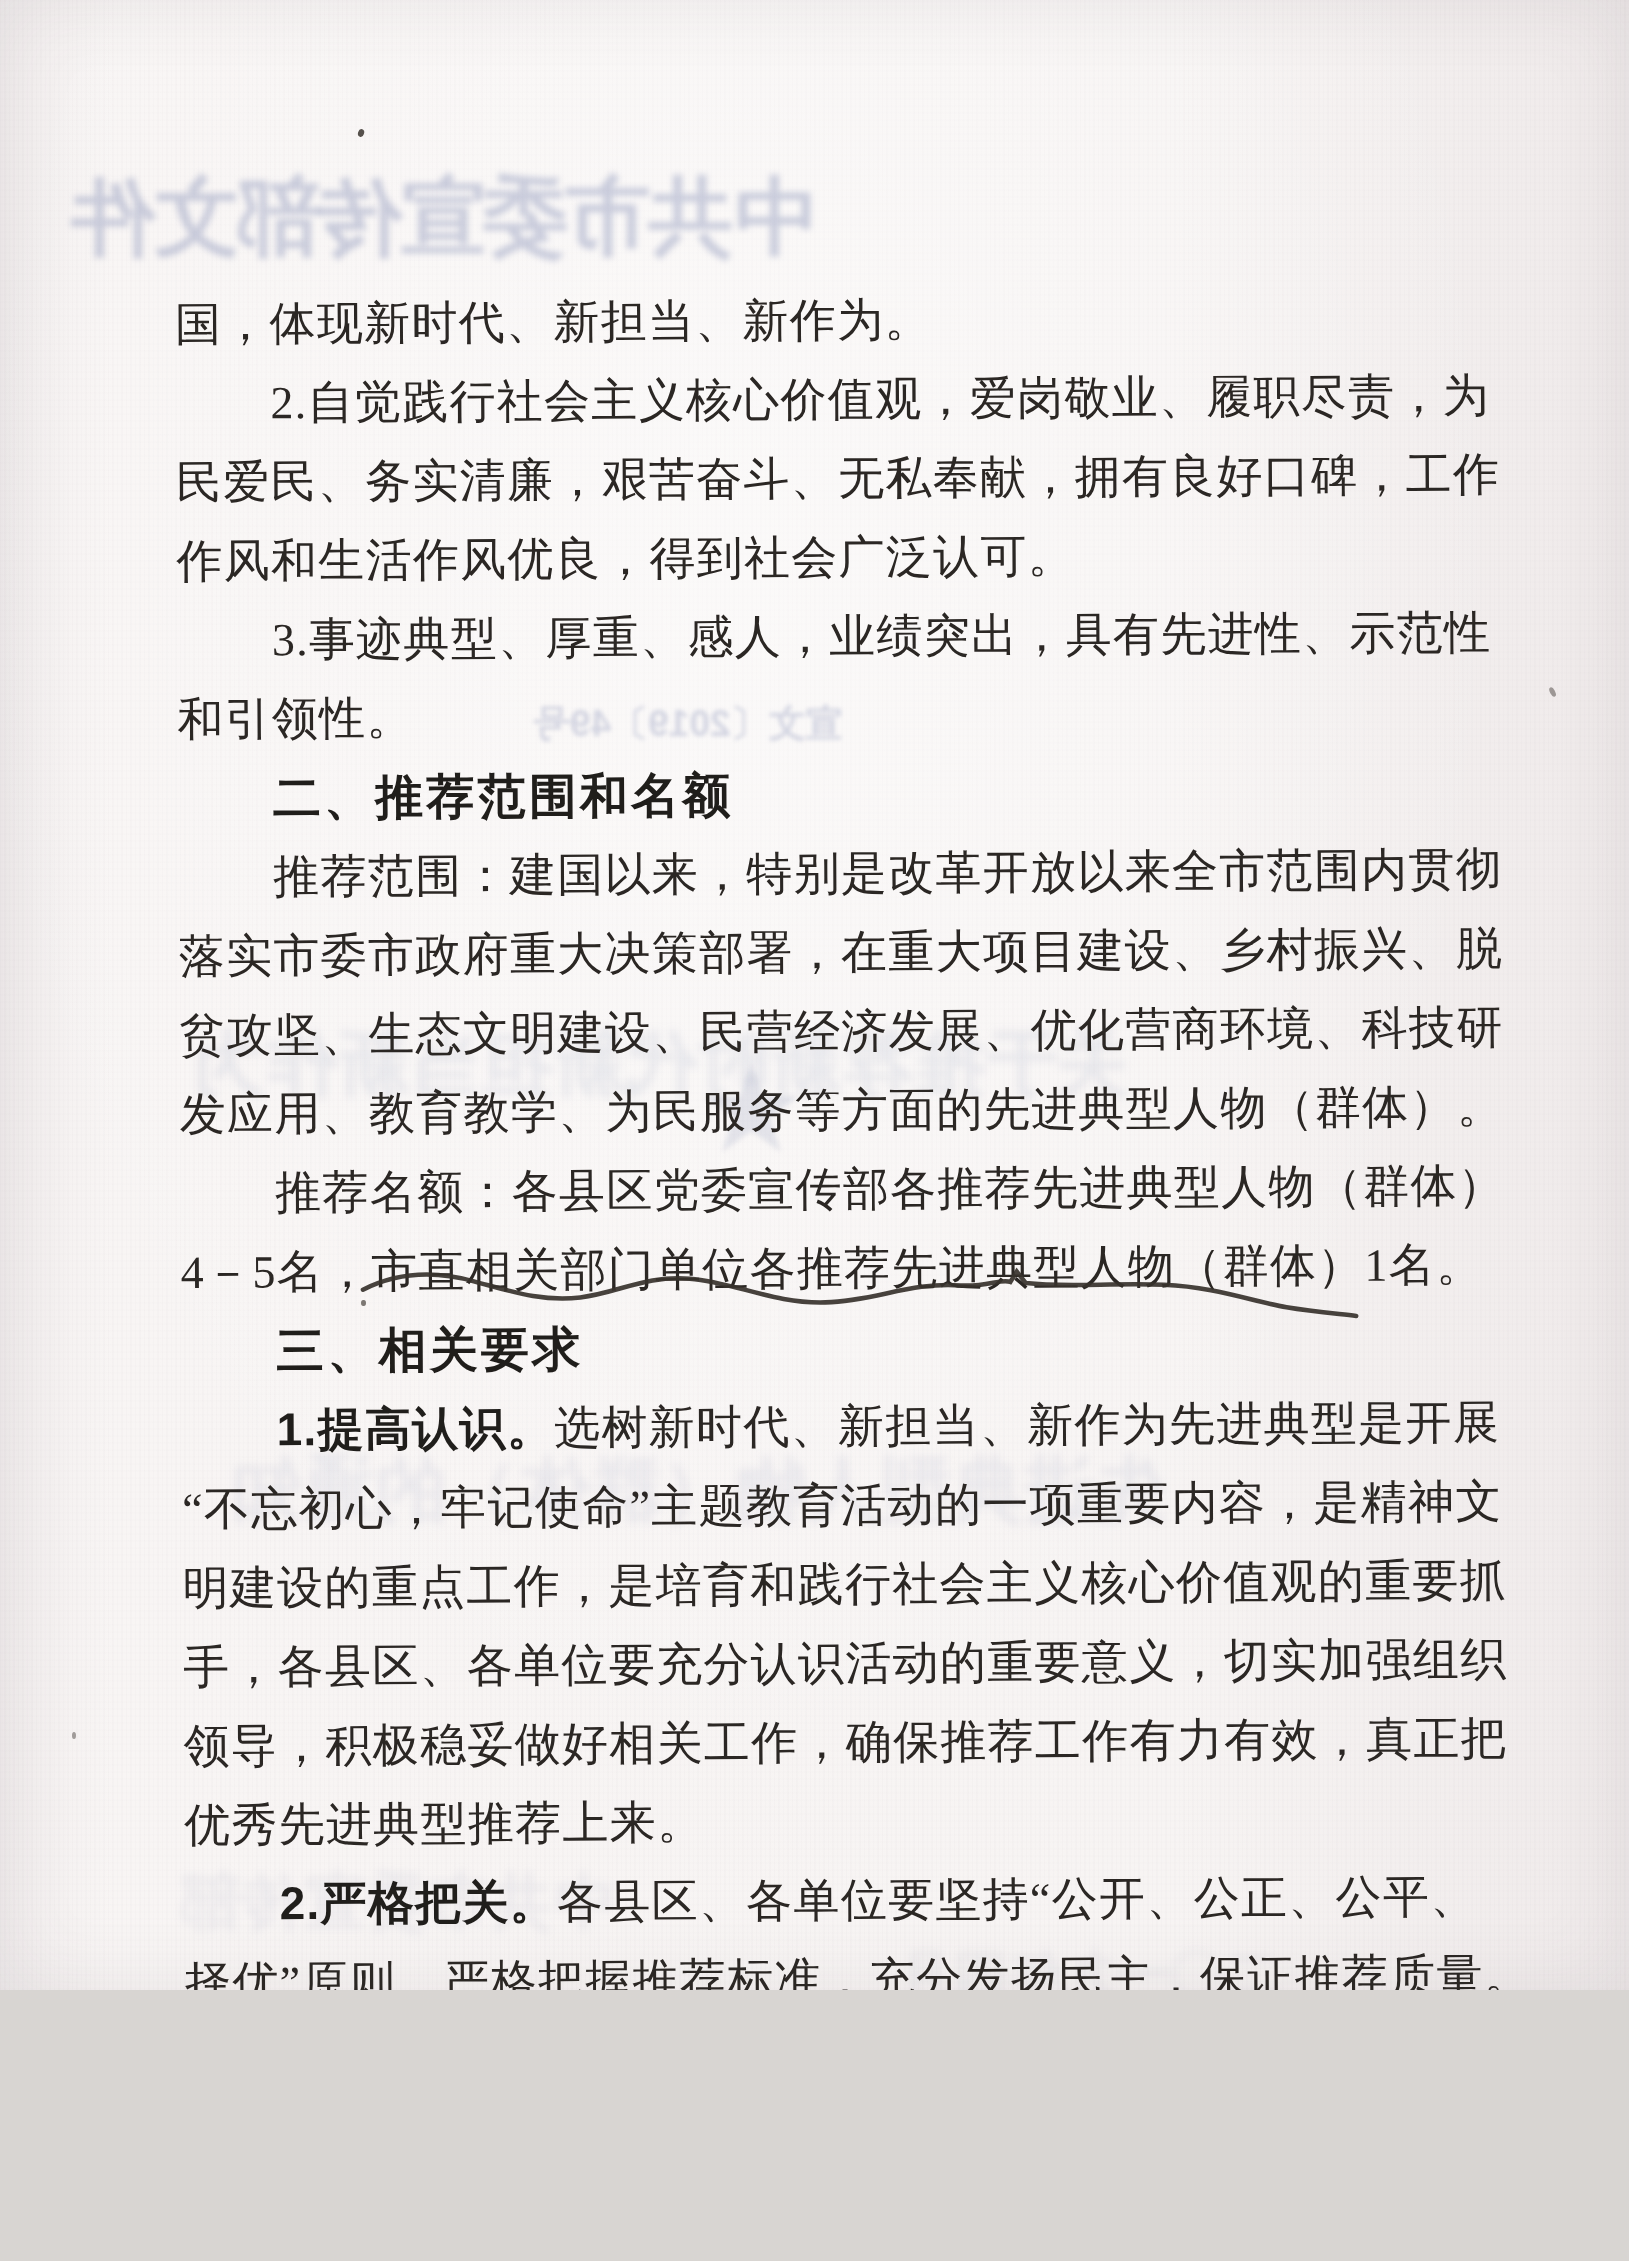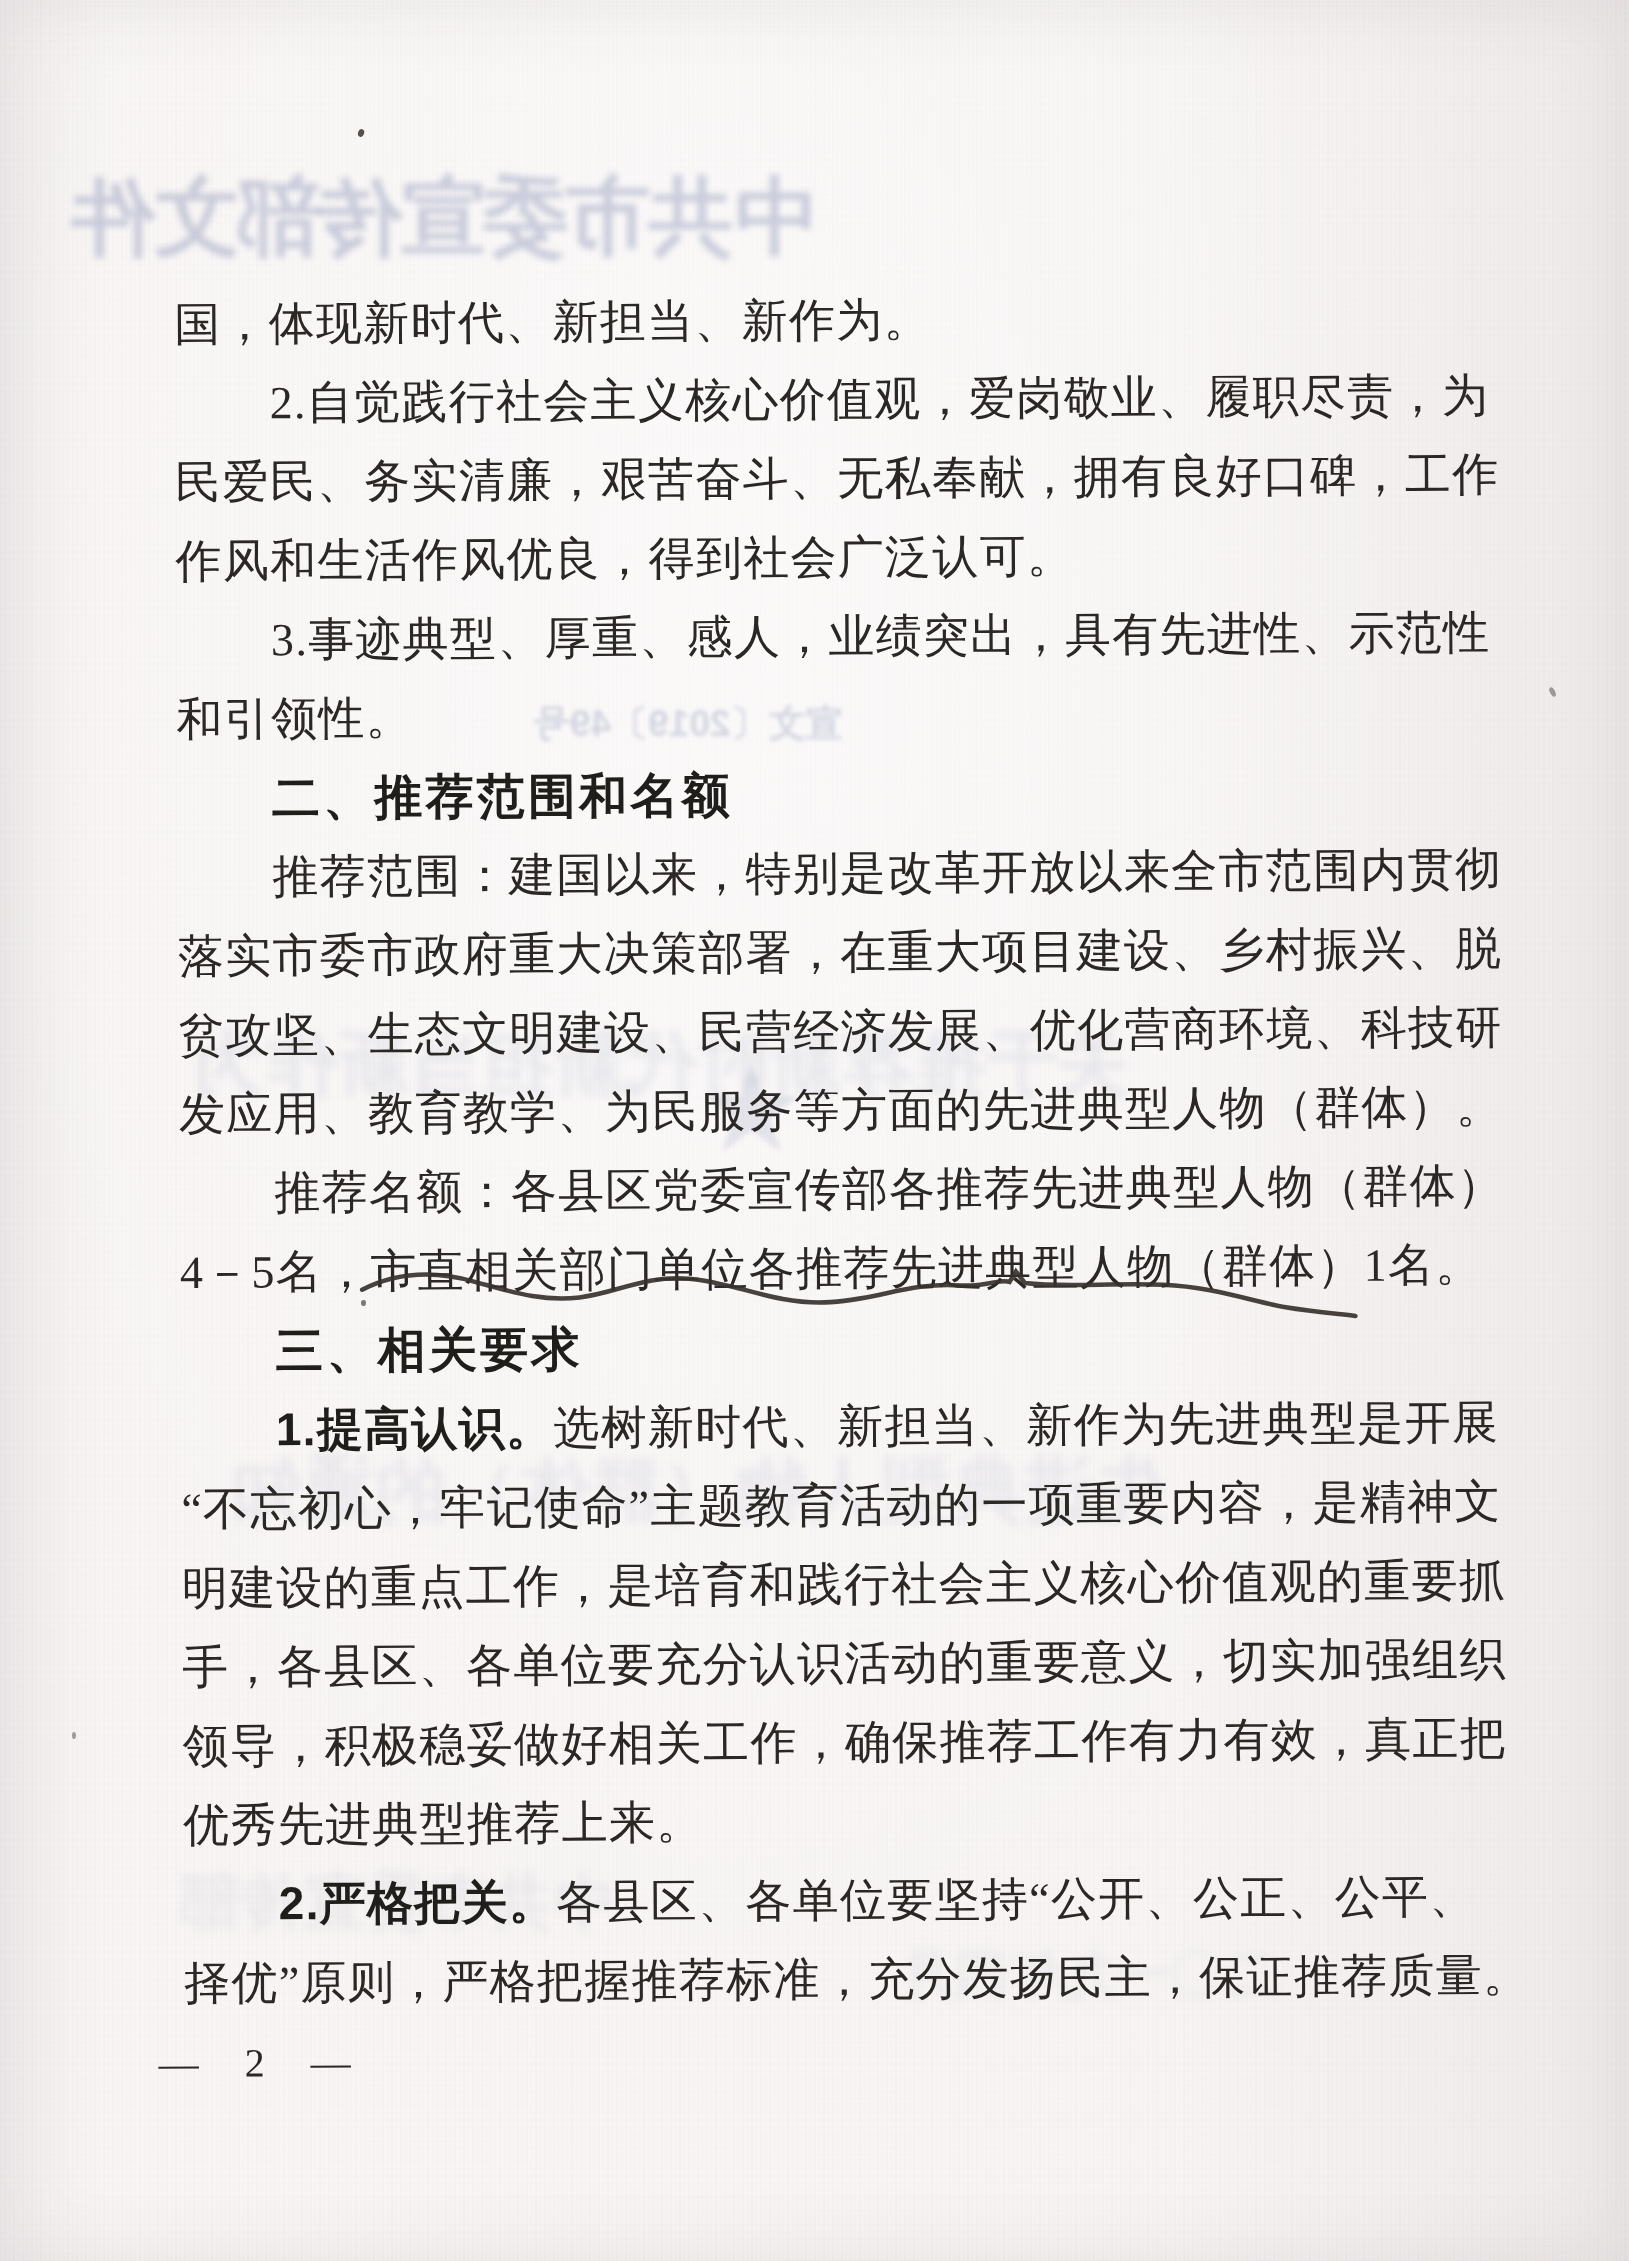--- a/index.html
+++ b/index.html
@@ -1,18 +1,18 @@
 <!DOCTYPE html>
 <html style="font-size:10.3px"><head>
 <meta charset="utf-8">
 <style>
   html,body{margin:0;padding:0;background:#d8d5d2;}
   .page{
     position:relative;
-    width:1630px;height:2261px;
+    width:1630px;height:1990px;
     overflow:hidden;
     background:
       radial-gradient(ellipse at 45% 28%, rgba(255,255,255,0.50), rgba(255,255,255,0) 62%),
       repeating-linear-gradient(90deg, rgba(120,108,126,0.022) 0 1.3px, rgba(0,0,0,0) 1.3px 4.5px),
       repeating-linear-gradient(0deg, rgba(140,130,140,0.012) 0 1.9px, rgba(0,0,0,0) 1.9px 7px),
       linear-gradient(90deg,#f2eeee 0%,#f8f5f4 7%,#f7f4f3 72%,#efeaea 100%),
       #f6f3f2;
     box-shadow: inset 0 0 77px rgba(90,80,90,0.10);
     font-family:"Liberation Serif", serif;
   }

